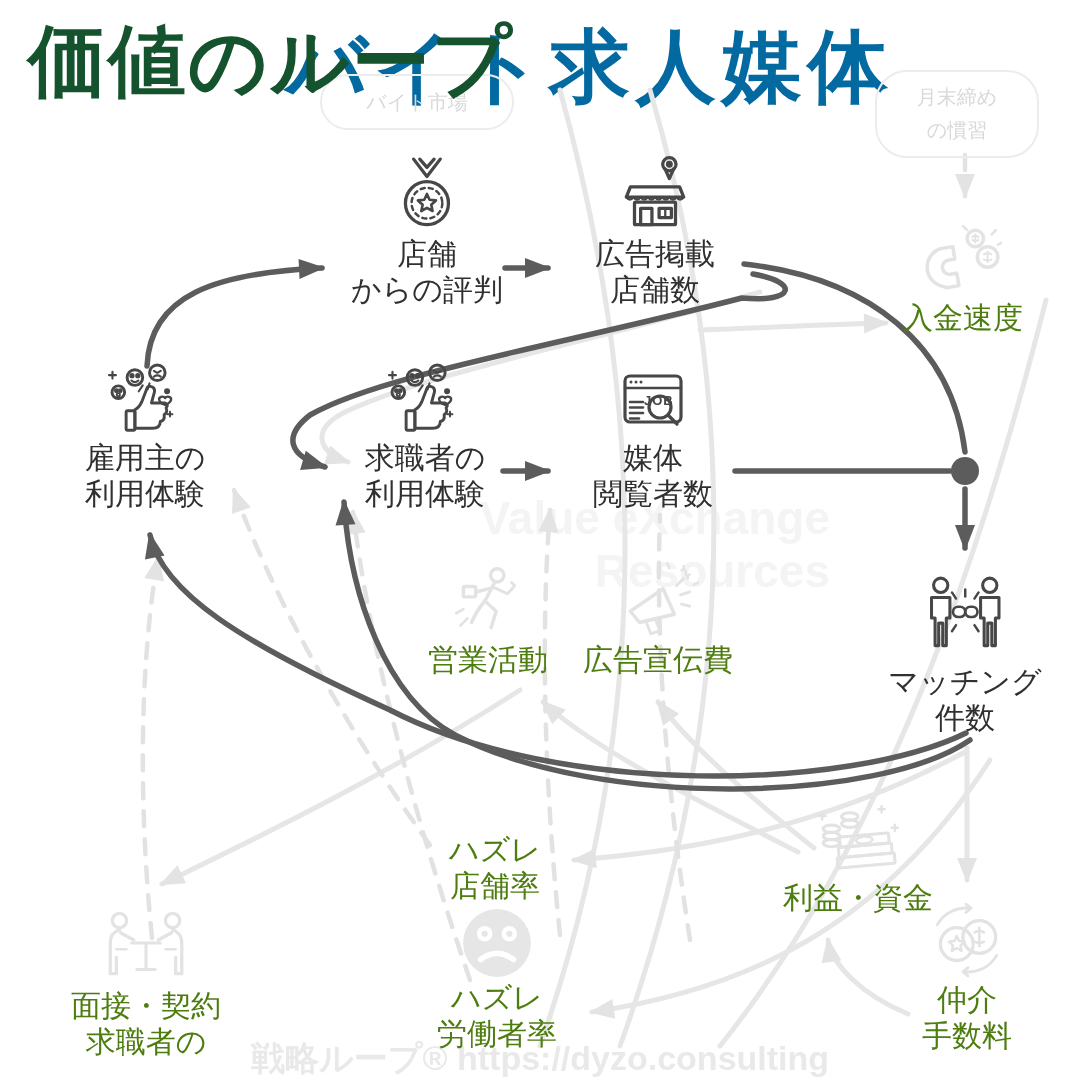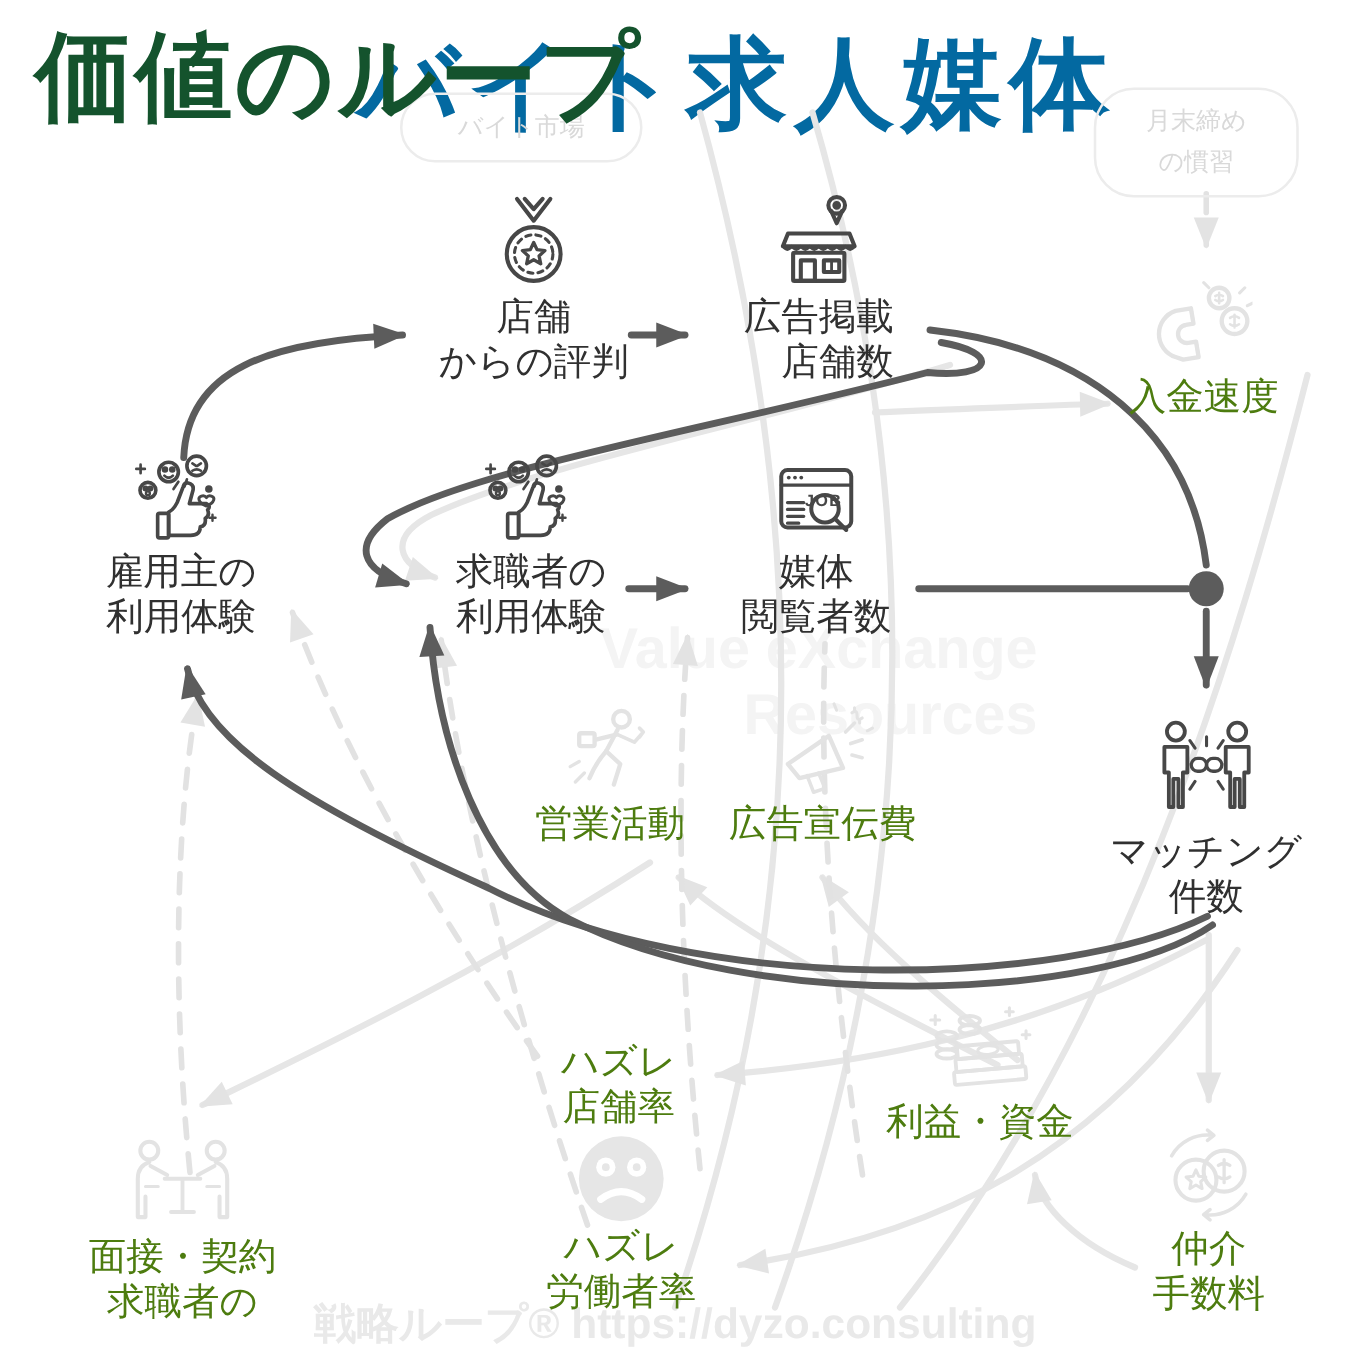--- a/index.html
+++ b/index.html
@@ -105,21 +105,21 @@
       <path d="M27 5 L40 22 L53 5"></path>
         <path d="M33 5 L40 13 L47 5"></path>
       <circle cx="40" cy="48" r="21"></circle>
       <circle cx="40" cy="48" r="15" stroke-dasharray="4 4" stroke-width="2.4"></circle>
       <polygon points="40,39 42.6,44.6 48.8,45.3 44.2,49.5 45.5,55.6 40,52.5 34.5,55.6 35.8,49.5 31.2,45.3 37.4,44.6" stroke-width="2.6"></polygon>
     </svg>
     <div class="lbl">店舗</div>
     <div class="lbl">からの評判</div>
   </div>
 
-  <div class="node" style="left:655px;top:154px;text-align:right;">
+  <div class="node" style="left:655px;top:154px;">
     <svg class="ic" width="82" height="82" viewBox="0 0 80 80" fill="none" stroke="#474747" stroke-width="3.2" stroke-linecap="round" stroke-linejoin="round">
       <circle cx="54" cy="10" r="6.5"></circle>
         <circle cx="54" cy="10" r="1.8" fill="#474747"></circle>
       <path d="M49.8 14.5 L54 24 L58.2 14.5"></path>
       <path d="M16 32 H64 L68 42 H12 Z"></path>
       <path d="M12 42 q3.5 5 7 0 q3.5 5 7 0 q3.5 5 7 0 q3.5 5 7 0 q3.5 5 7 0 q3.5 5 7 0 q3.5 5 7 0 q3.5 5 7 0" stroke-width="2.2"></path>
       <rect x="20" y="47" width="40" height="22" rx="1"></rect>
       <rect x="26" y="53" width="11" height="16"></rect>
       <rect x="44" y="53" width="12" height="9"></rect>
         <path d="M50 53 V62" stroke-width="2.2"></path>
@@ -237,21 +237,21 @@
     <svg class="ic" width="84" height="82" viewBox="0 0 82 80" fill="none" stroke="#e3e3e3" stroke-width="3.4" stroke-linecap="round" stroke-linejoin="round">
       <path d="M14 50 L46 28 L57 53 L23 61 Z"></path>
       <path d="M29 59 L34 72 L43 69 L38 57" stroke-width="2.8"></path>
       <path d="M59 25 L66 18 M63 34 L72 31 M64 43 L72 45" stroke-width="2.8"></path>
       <path d="M64 10 q4 -3 4 2 q0 5 4 2 M66 6 v2 M70 16 v2" stroke-width="2.4"></path>
       <path d="M52 8 L50 3 M76 24 L80 22" stroke-width="2.4"></path>
     </svg>
     <div class="lbl">広告宣伝費</div>
   </div>
 
-  <div class="node faded" style="left:784px;top:796px;">
+  <div class="node faded" style="left:858px;top:796px;">
     <svg class="ic" width="88" height="84" viewBox="0 0 86 82" fill="none" stroke="#e3e3e3" stroke-width="3" stroke-linecap="round" stroke-linejoin="round">
       <ellipse cx="17" cy="32" rx="8" ry="3.6"></ellipse>
         <ellipse cx="17" cy="39" rx="8" ry="3.6"></ellipse>
         <ellipse cx="17" cy="46" rx="8" ry="3.6"></ellipse>
       <ellipse cx="35" cy="20" rx="8" ry="3.6"></ellipse>
         <ellipse cx="35" cy="27" rx="8" ry="3.6"></ellipse>
       <g transform="rotate(-5 50 52)">
         <rect x="26" y="38" width="48" height="10" rx="1.5"></rect>
         <rect x="24" y="48" width="52" height="10" rx="1.5"></rect>
         <rect x="22" y="58" width="56" height="10" rx="1.5"></rect>

